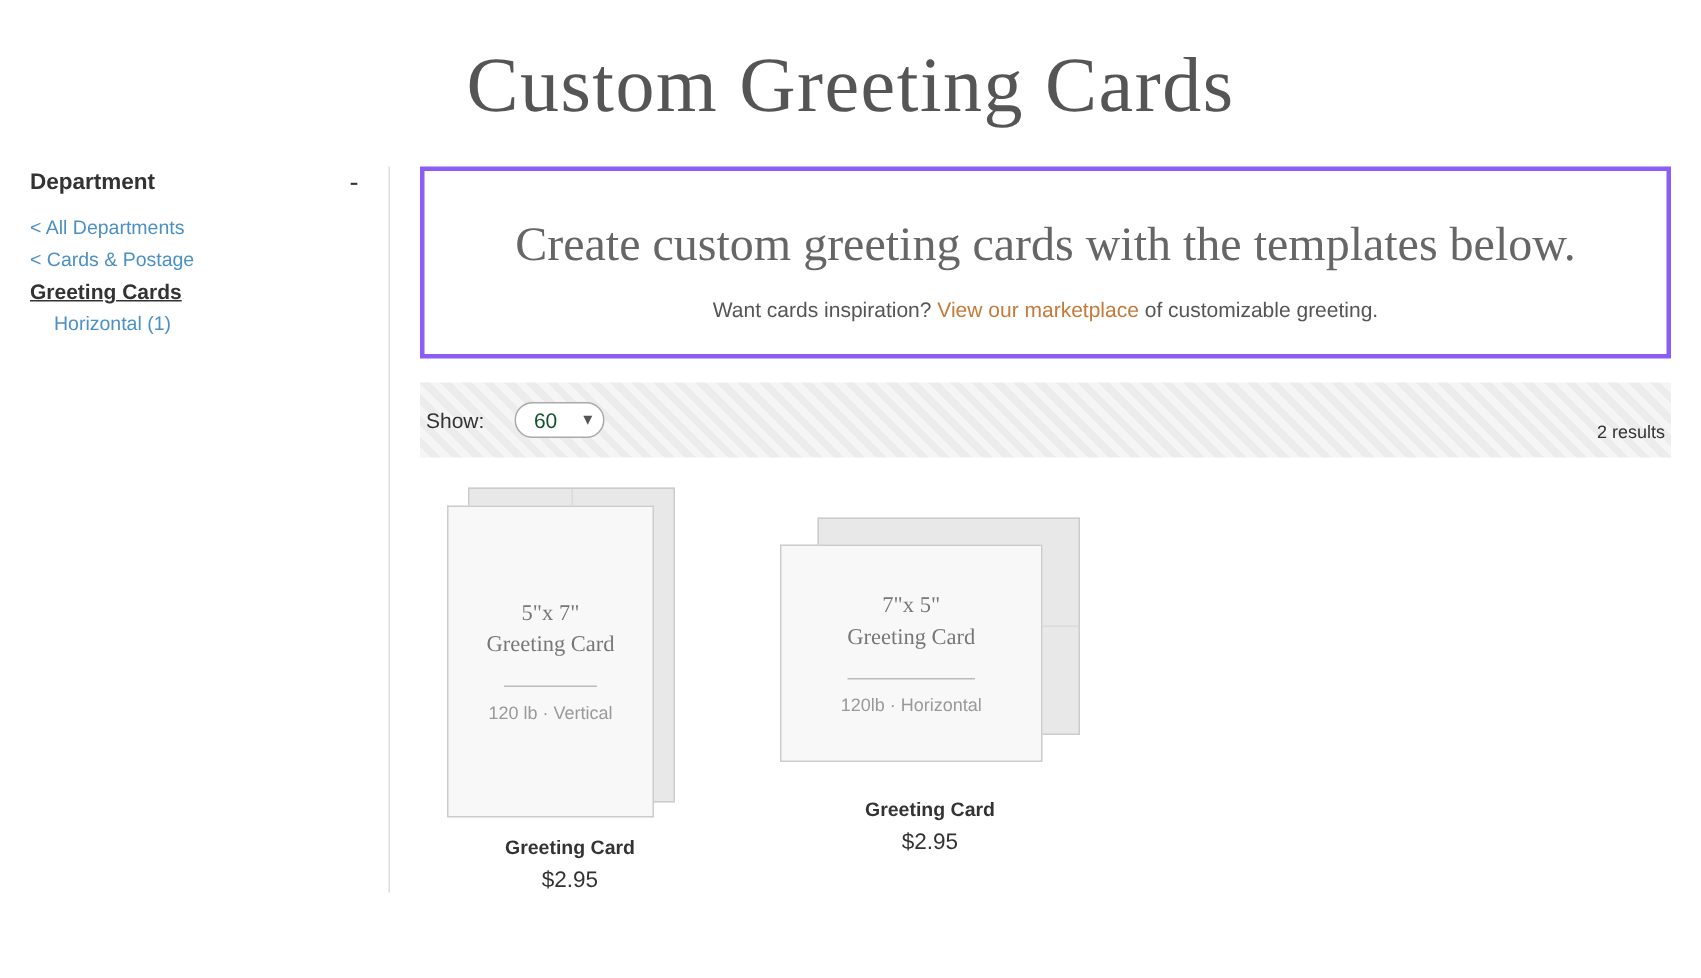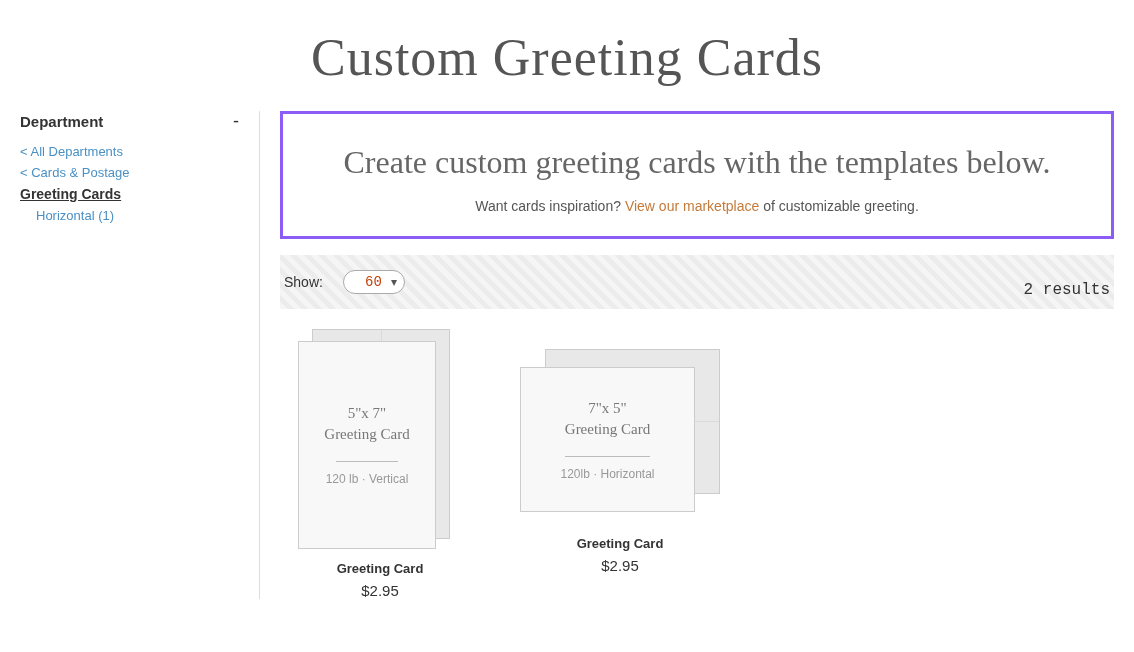--- a/index.html
+++ b/index.html
@@ -140,48 +140,47 @@
       font-family: Arial, sans-serif;
       font-size: 14px;
       color: #333;
     }
 
     .show-select {
       border: 1px solid #aaa;
       border-radius: 12px;
       padding: 3px 22px 3px 12px;
       font-size: 14px;
-      font-family: Liberation Mono, monospace;
+      font-family: Liberation Sans, sans-serif;
       background: #fff;
       appearance: none;
       cursor: pointer;
-      color: #c2410c;
+      color: #14532d;
       position: relative;
-      text-align: right;
     }
 
     .show-select-wrapper {
       position: relative;
       display: inline-block;
     }
 
     .show-select-wrapper::after {
       content: '▾';
       position: absolute;
       right: 8px;
       top: 50%;
       transform: translateY(-50%);
       pointer-events: none;
       font-size: 12px;
       color: #555;
     }
 
     .results-count {
-      font-family: Liberation Mono, monospace;
-      font-size: 16px;
+      font-family: Liberation Sans, sans-serif;
+      font-size: 12px;
       color: #333;
       margin-top: 16px;
     }
 
     
     .products-grid {
       display: flex;
       gap: 40px;
       flex-wrap: wrap;
     }

